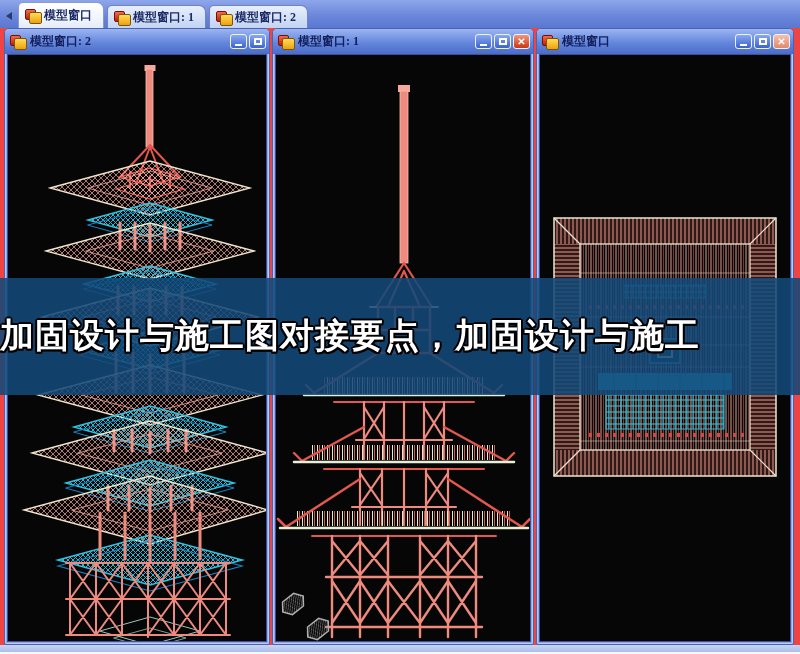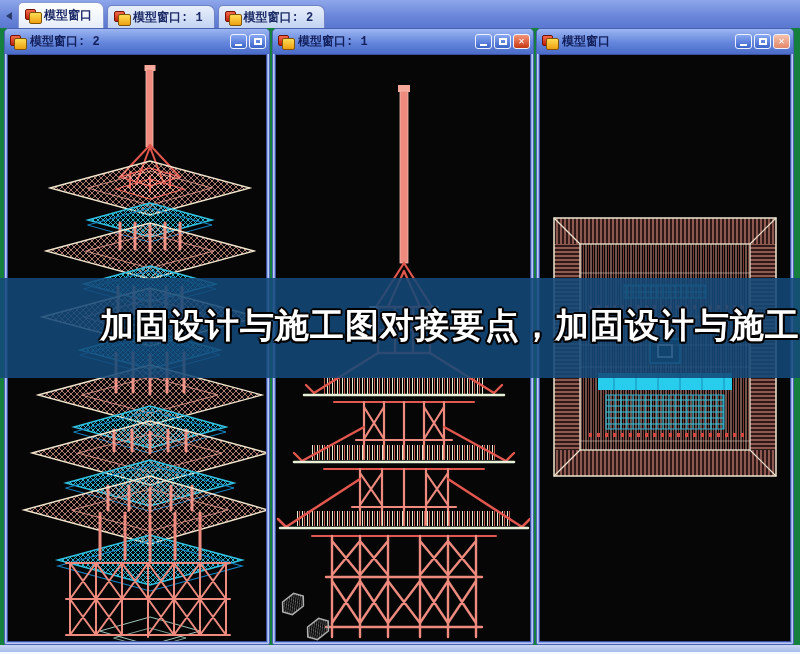--- a/index.html
+++ b/index.html
@@ -1,19 +1,19 @@
 <!DOCTYPE html>
 <html><head>
 <meta charset="utf-8">
 <style>
   * { margin:0; padding:0; box-sizing:border-box; }
   html,body { background:#384a8c; }
   .screen {
     position:relative; width:800px; height:654px; overflow:hidden;
-    background:#15803d; font-family:Liberation Mono, monospace;
+    background:#ef4444; font-family:Liberation Serif, serif;
   }
   
   .tabstrip {
     position:absolute; top:0; left:0; right:0; height:28px;
     background:linear-gradient(#8ea6ea, #6985da 60%, #5a78d0);
     display:flex; align-items:flex-end; padding-left:2px;
   }
   .tab-scroll {
     width:13px; height:18px; margin:0 3px 3px 0;
     display:flex; align-items:center; justify-content:center;
@@ -75,23 +75,23 @@
   }
   .client svg { position:absolute; left:0; top:0; }
   
   .mdistrip {
     position:absolute; left:0; top:645px; width:800px; height:9px;
     background:linear-gradient(#c9d4f2, #aabdea);
     border-bottom:2px solid #f6f9ff;
   }
   
   .overlay {
-    position:absolute; left:0; top:278px; width:800px; height:100px;
+    position:absolute; left:0; top:278px; width:800px; height:117px;
     background:rgba(19,73,121,0.88); z-index:5;
-    display:flex; flex-direction:column; align-items:flex-end; justify-content:center;
+    display:flex; flex-direction:column; align-items:flex-start; justify-content:center;
   }
   .overlay .ol {
     font-size:34px; font-weight:900; color:#ffffff; letter-spacing:1px;
     line-height:1.3; white-space:nowrap;
     text-shadow: 2px 0 0 #000, -2px 0 0 #000, 0 2px 0 #000, 0 -2px 0 #000,
                  1.5px 1.5px 0 #000, -1.5px 1.5px 0 #000, 1.5px -1.5px 0 #000, -1.5px -1.5px 0 #000;
   }
 </style>
 </head>
 <body>

